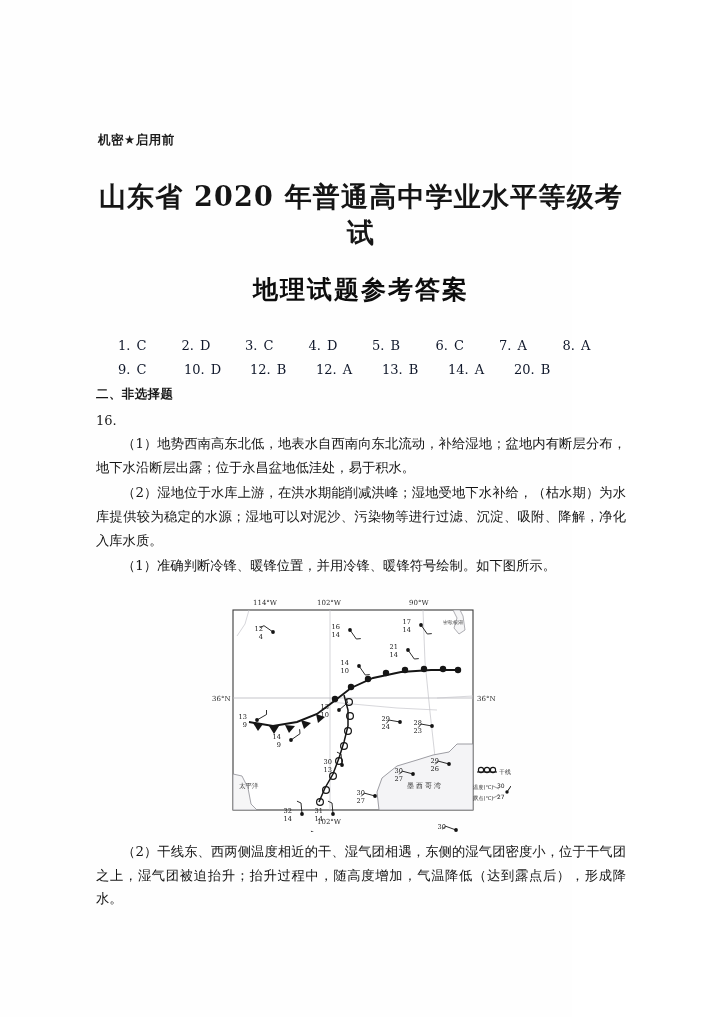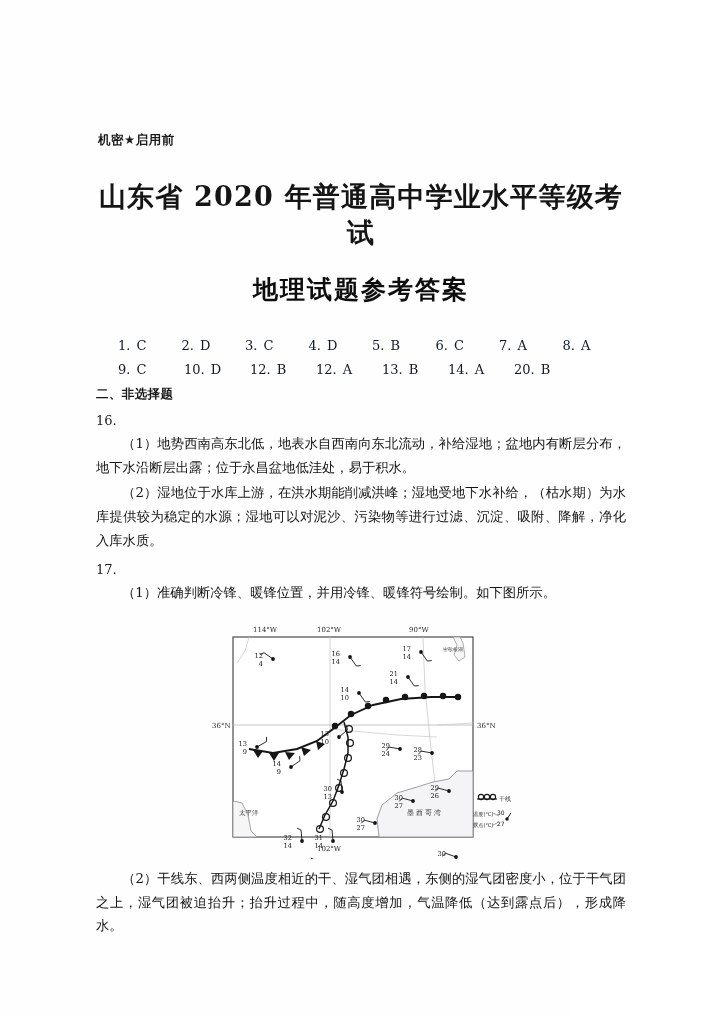--- a/index.html
+++ b/index.html
@@ -146,21 +146,20 @@
       <span class="mc-cell"><span class="num">14.</span><span>A</span></span>
       <span class="mc-cell"><span class="num">20.</span><span>B</span></span>
     </div>
 
     <div class="section-head">二、非选择题</div>
 
     <div class="qnum">16.</div>
     <p class="para">（1）地势西南高东北低，地表水自西南向东北流动，补给湿地；盆地内有断层分布，地下水沿断层出露；位于永昌盆地低洼处，易于积水。</p>
     <p class="para">（2）湿地位于水库上游，在洪水期能削减洪峰；湿地受地下水补给，（枯水期）为水库提供较为稳定的水源；湿地可以对泥沙、污染物等进行过滤、沉淀、吸附、降解，净化入库水质。</p>
 
-    <div class="qnum">17.</div>
     <p class="para">（1）准确判断冷锋、暖锋位置，并用冷锋、暖锋符号绘制。如下图所示。</p>
 
     <div class="figure-wrap">
       <svg class="figure-svg" width="300" height="240" viewBox="0 0 300 240">
         <defs>
           <clipPath id="frameclip">
             <rect x="22" y="18" width="240" height="200"></rect>
           </clipPath>
         </defs>
 

